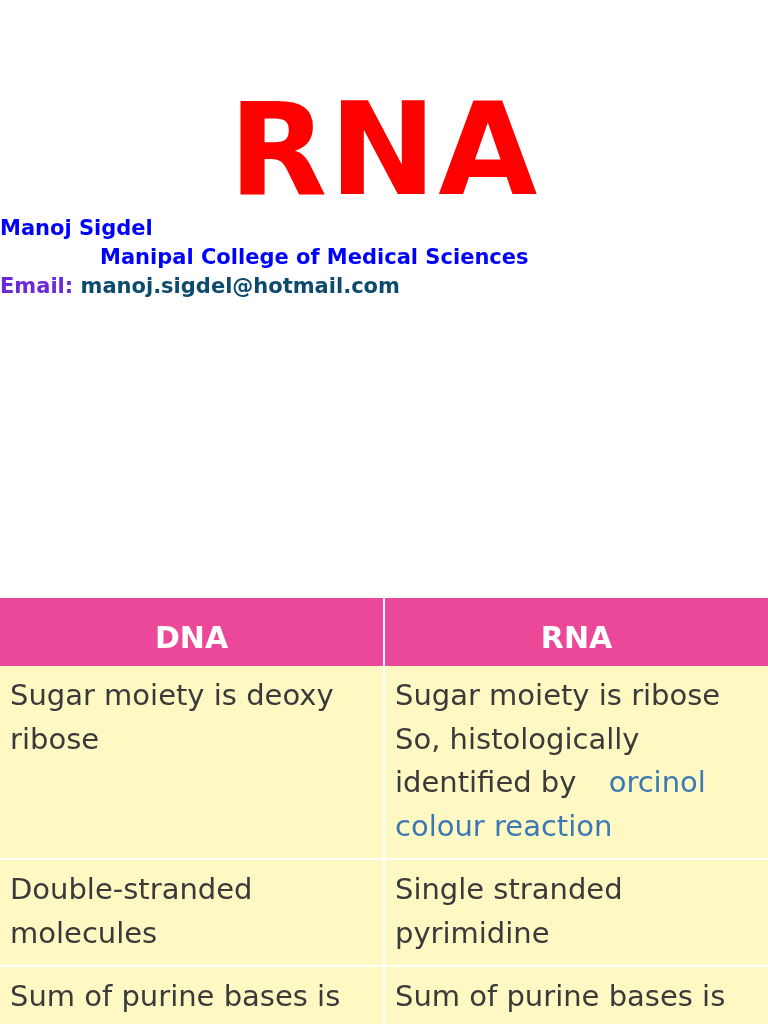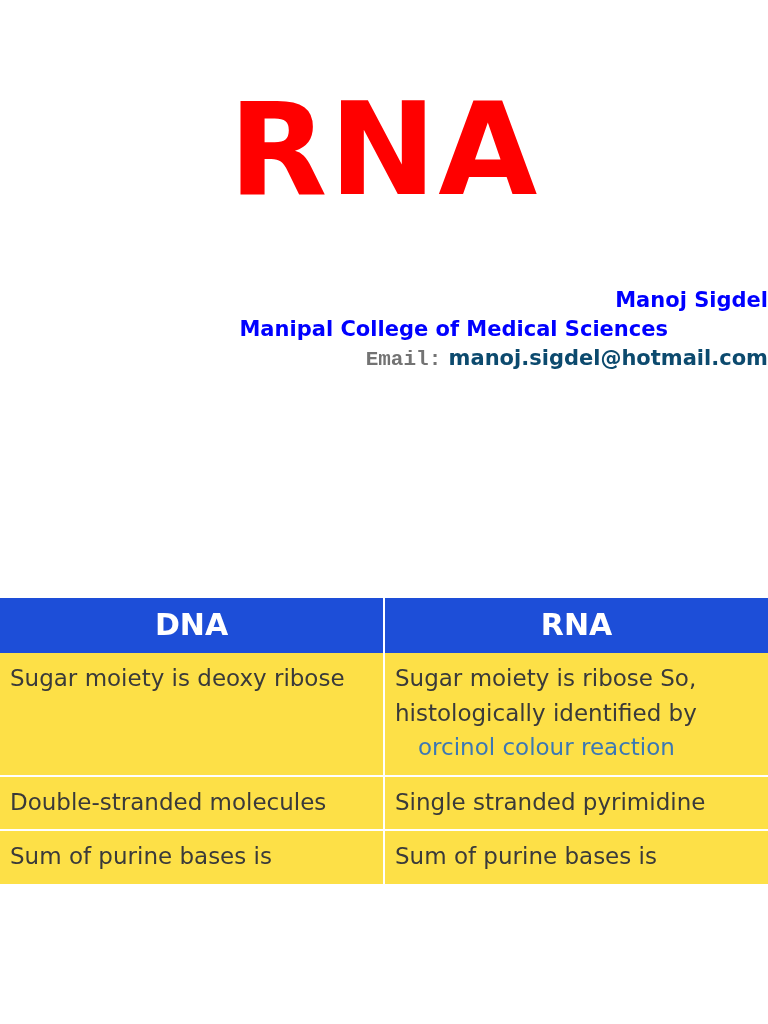--- a/index.html
+++ b/index.html
@@ -22,66 +22,64 @@
     font-weight: bold;
     font-size: 128px;
     line-height: 1;
     letter-spacing: 2px;
     margin: 0;
     padding-top: 86px;
     font-family: "DejaVu Sans", sans-serif;
   }
 
   .author-block {
-    text-align: right;
+    text-align: left;
     color: #0000FF;
     font-weight: bold;
     font-size: 21px;
     line-height: 1.38;
-    margin-top: 72px;
   }
   .author-block .line {
     margin: 0;
   }
   .author-block .wide {
     padding: 0 100px;
   }
   .email-line {
-    color: #737373;
+    color: #6d28d9;
     font-weight: bold;
-    font-family: Liberation Mono, monospace;
   }
   .email-addr {
     color: #0c4a6e;
     font-weight: bold;
   }
 
   
   .cmp-table {
     position: absolute;
     left: 0;
     top: 598px;
     width: 768px;
     border-collapse: collapse;
     table-layout: fixed;
   }
   .cmp-table th {
-    background: #1d4ed8;
+    background: #ec4899;
     color: #FFFFFF;
     font-size: 30px;
     font-weight: bold;
     text-align: center;
-    padding: 9px 0 11px 0;
+    padding: 22px 0 11px 0;
     border-right: 2px solid #FFFFFF;
   }
   .cmp-table th:last-child { border-right: none; }
   .cmp-table td {
-    background: #fde047;
+    background: #fef9c3;
     color: #3A3A3A;
-    font-size: 23px;
+    font-size: 29px;
     line-height: 1.5;
     vertical-align: top;
     padding: 8px 10px 10px 10px;
     border-right: 2px solid #FFFFFF;
     border-bottom: 2px solid #FFFFFF;
   }
   .cmp-table td:last-child { border-right: none; }
   .cmp-table col.c1 { width: 384px; }
   .cmp-table col.c2 { width: 384px; }
   .hl {

